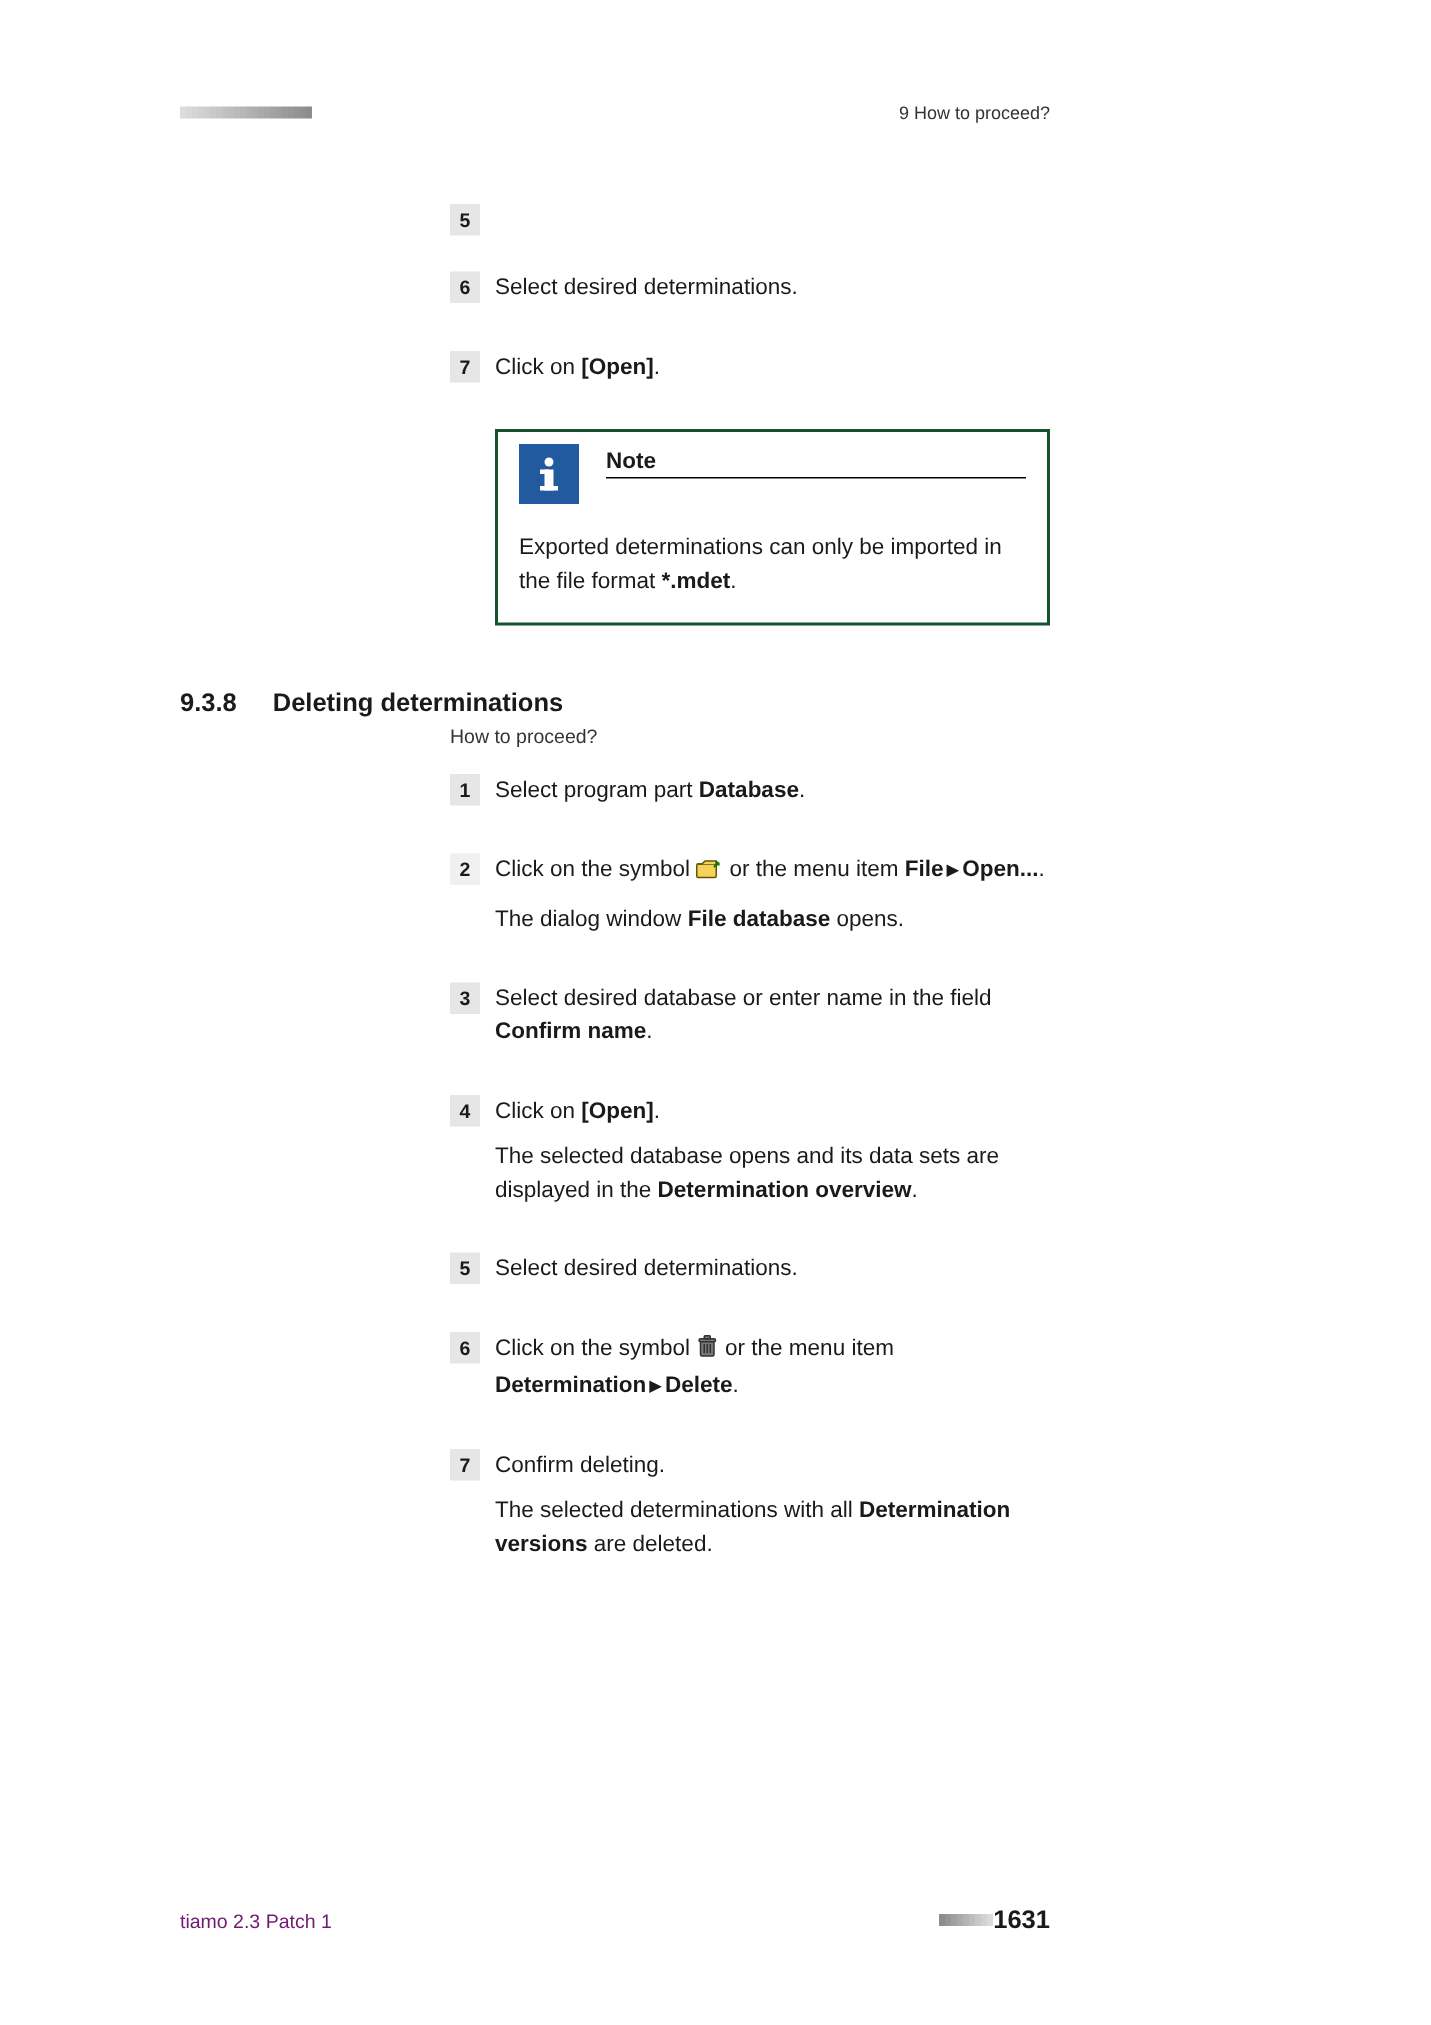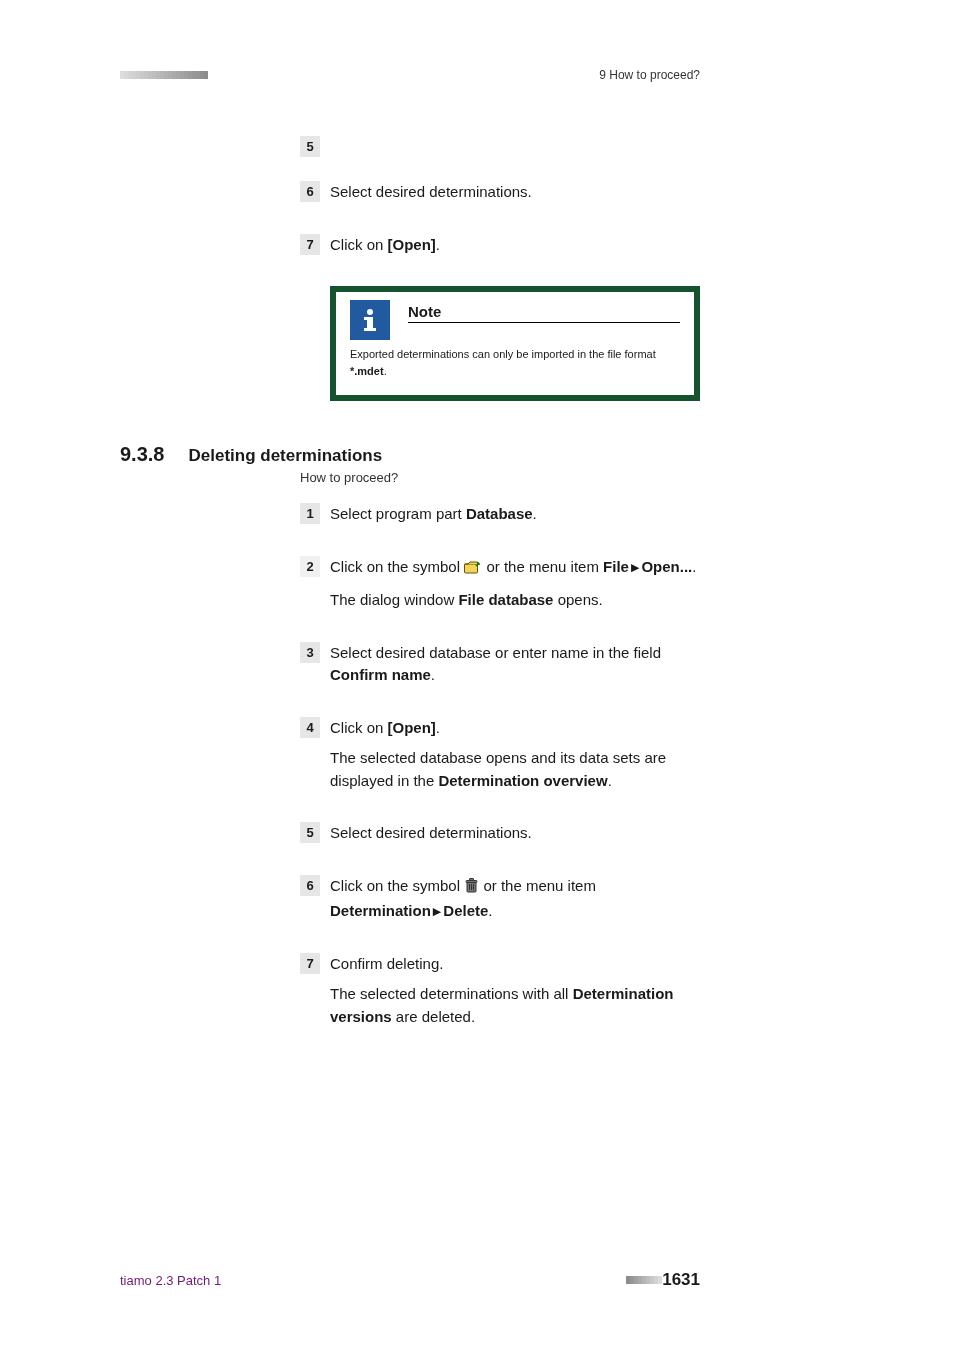--- a/index.html
+++ b/index.html
@@ -73,21 +73,21 @@
     margin-top: 8px;
   }
   .bold { font-weight: 700; }
   .tri {
     display: inline-block;
     font-size: 11px;
     vertical-align: 1px;
     padding: 0 2px;
   }
   .note-box {
-    border: 6px solid #14532d;
+    border: 2px solid #14532d;
     margin: 18px 0 28px 30px;
     padding: 8px 14px 16px 14px;
     position: relative;
   }
   .note-head {
     display: flex;
     align-items: center;
   }
   .note-icon {
     width: 40px;
@@ -101,35 +101,35 @@
   }
   .note-title {
     font-weight: 700;
     font-size: 15px;
     border-bottom: 1px solid #000;
     flex: 1;
     padding-bottom: 2px;
     margin-top: -14px;
   }
   .note-body {
-    font-size: 11px;
+    font-size: 15px;
     line-height: 1.5;
-    margin-top: 6px;
+    margin-top: 18px;
   }
   .section-head {
     display: flex;
     align-items: baseline;
     gap: 24px;
     margin-top: 42px;
     margin-bottom: 4px;
     margin-left: -180px;
   }
   .sect-num {
     font-weight: 700;
-    font-size: 20px;
+    font-size: 17px;
   }
   .sect-title {
     font-weight: 700;
     font-size: 17px;
   }
   .sect-sub {
     font-size: 13px;
     color: #333;
     margin-left: 0;
     margin-bottom: 18px;

